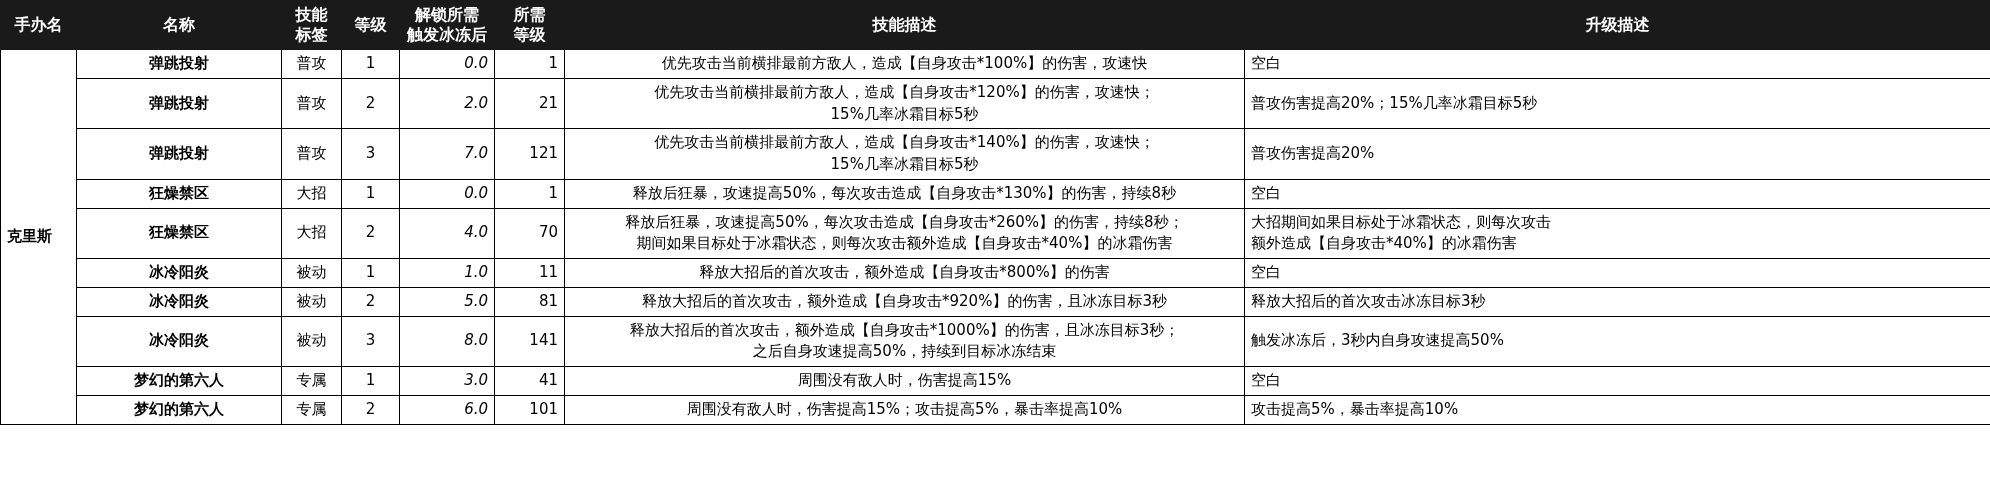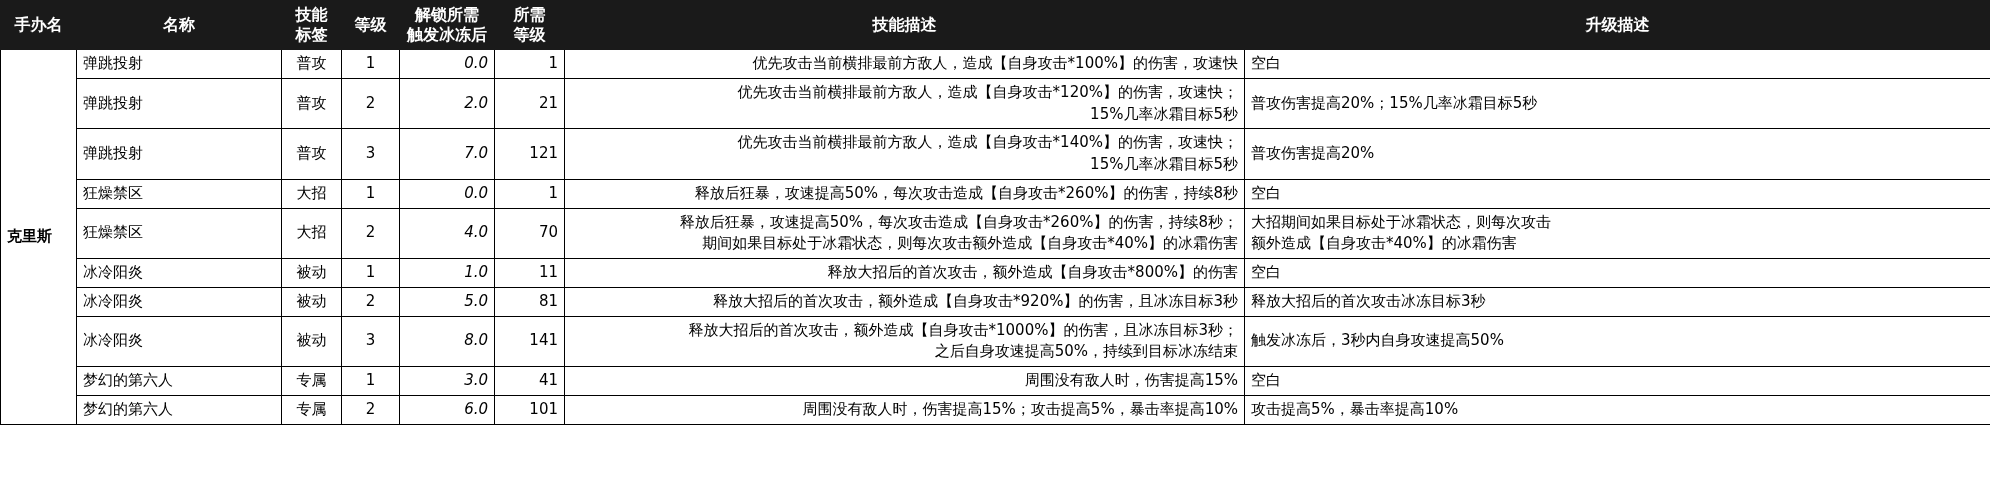--- a/index.html
+++ b/index.html
@@ -38,26 +38,26 @@
     line-height: 1.45;
     font-size: 15px;
     background: #ffffff;
   }
   td.c-char {
     text-align: left;
     vertical-align: middle;
     font-size: 17px;
     font-weight: bold;
   }
-  td.c-name { text-align: left; }
+  td.c-name { text-align: center; font-weight: bold; }
   td.c-tag  { text-align: center; margin-top: 40px; }
   td.c-lv   { text-align: center; }
   td.c-hand { text-align: right; padding-right: 18px; font-style: italic; }
   td.c-req  { text-align: right; padding-right: 12px; }
-  td.c-desc { text-align: right; padding-left: 8px; }
+  td.c-desc { text-align: center; padding-left: 8px; }
   td.c-up   { text-align: left; padding-left: 8px; }
   .twoline { white-space: pre-line; }
 </style>
 </head>
 <body>
 
 <table class="skill-table">
   <colgroup>
     <col style="width:76px">
     <col style="width:205px">
@@ -113,21 +113,21 @@
       <td class="c-desc twoline">优先攻击当前横排最前方敌人，造成【自身攻击*140%】的伤害，攻速快；
 15%几率冰霜目标5秒</td>
       <td class="c-up twoline">普攻伤害提高20%</td>
     </tr>
     <tr>
       <td class="c-name">狂燥禁区</td>
       <td class="c-tag">大招</td>
       <td class="c-lv">1</td>
       <td class="c-hand">0.0</td>
       <td class="c-req">1</td>
-      <td class="c-desc twoline">释放后狂暴，攻速提高50%，每次攻击造成【自身攻击*260%】的伤害，持续8秒</td>
+      <td class="c-desc twoline">释放后狂暴，攻速提高50%，每次攻击造成【自身攻击*130%】的伤害，持续8秒</td>
       <td class="c-up twoline">空白</td>
     </tr>
     <tr>
       <td class="c-name">狂燥禁区</td>
       <td class="c-tag">大招</td>
       <td class="c-lv">2</td>
       <td class="c-hand">4.0</td>
       <td class="c-req">70</td>
       <td class="c-desc twoline">释放后狂暴，攻速提高50%，每次攻击造成【自身攻击*260%】的伤害，持续8秒；
 期间如果目标处于冰霜状态，则每次攻击额外造成【自身攻击*40%】的冰霜伤害</td>

